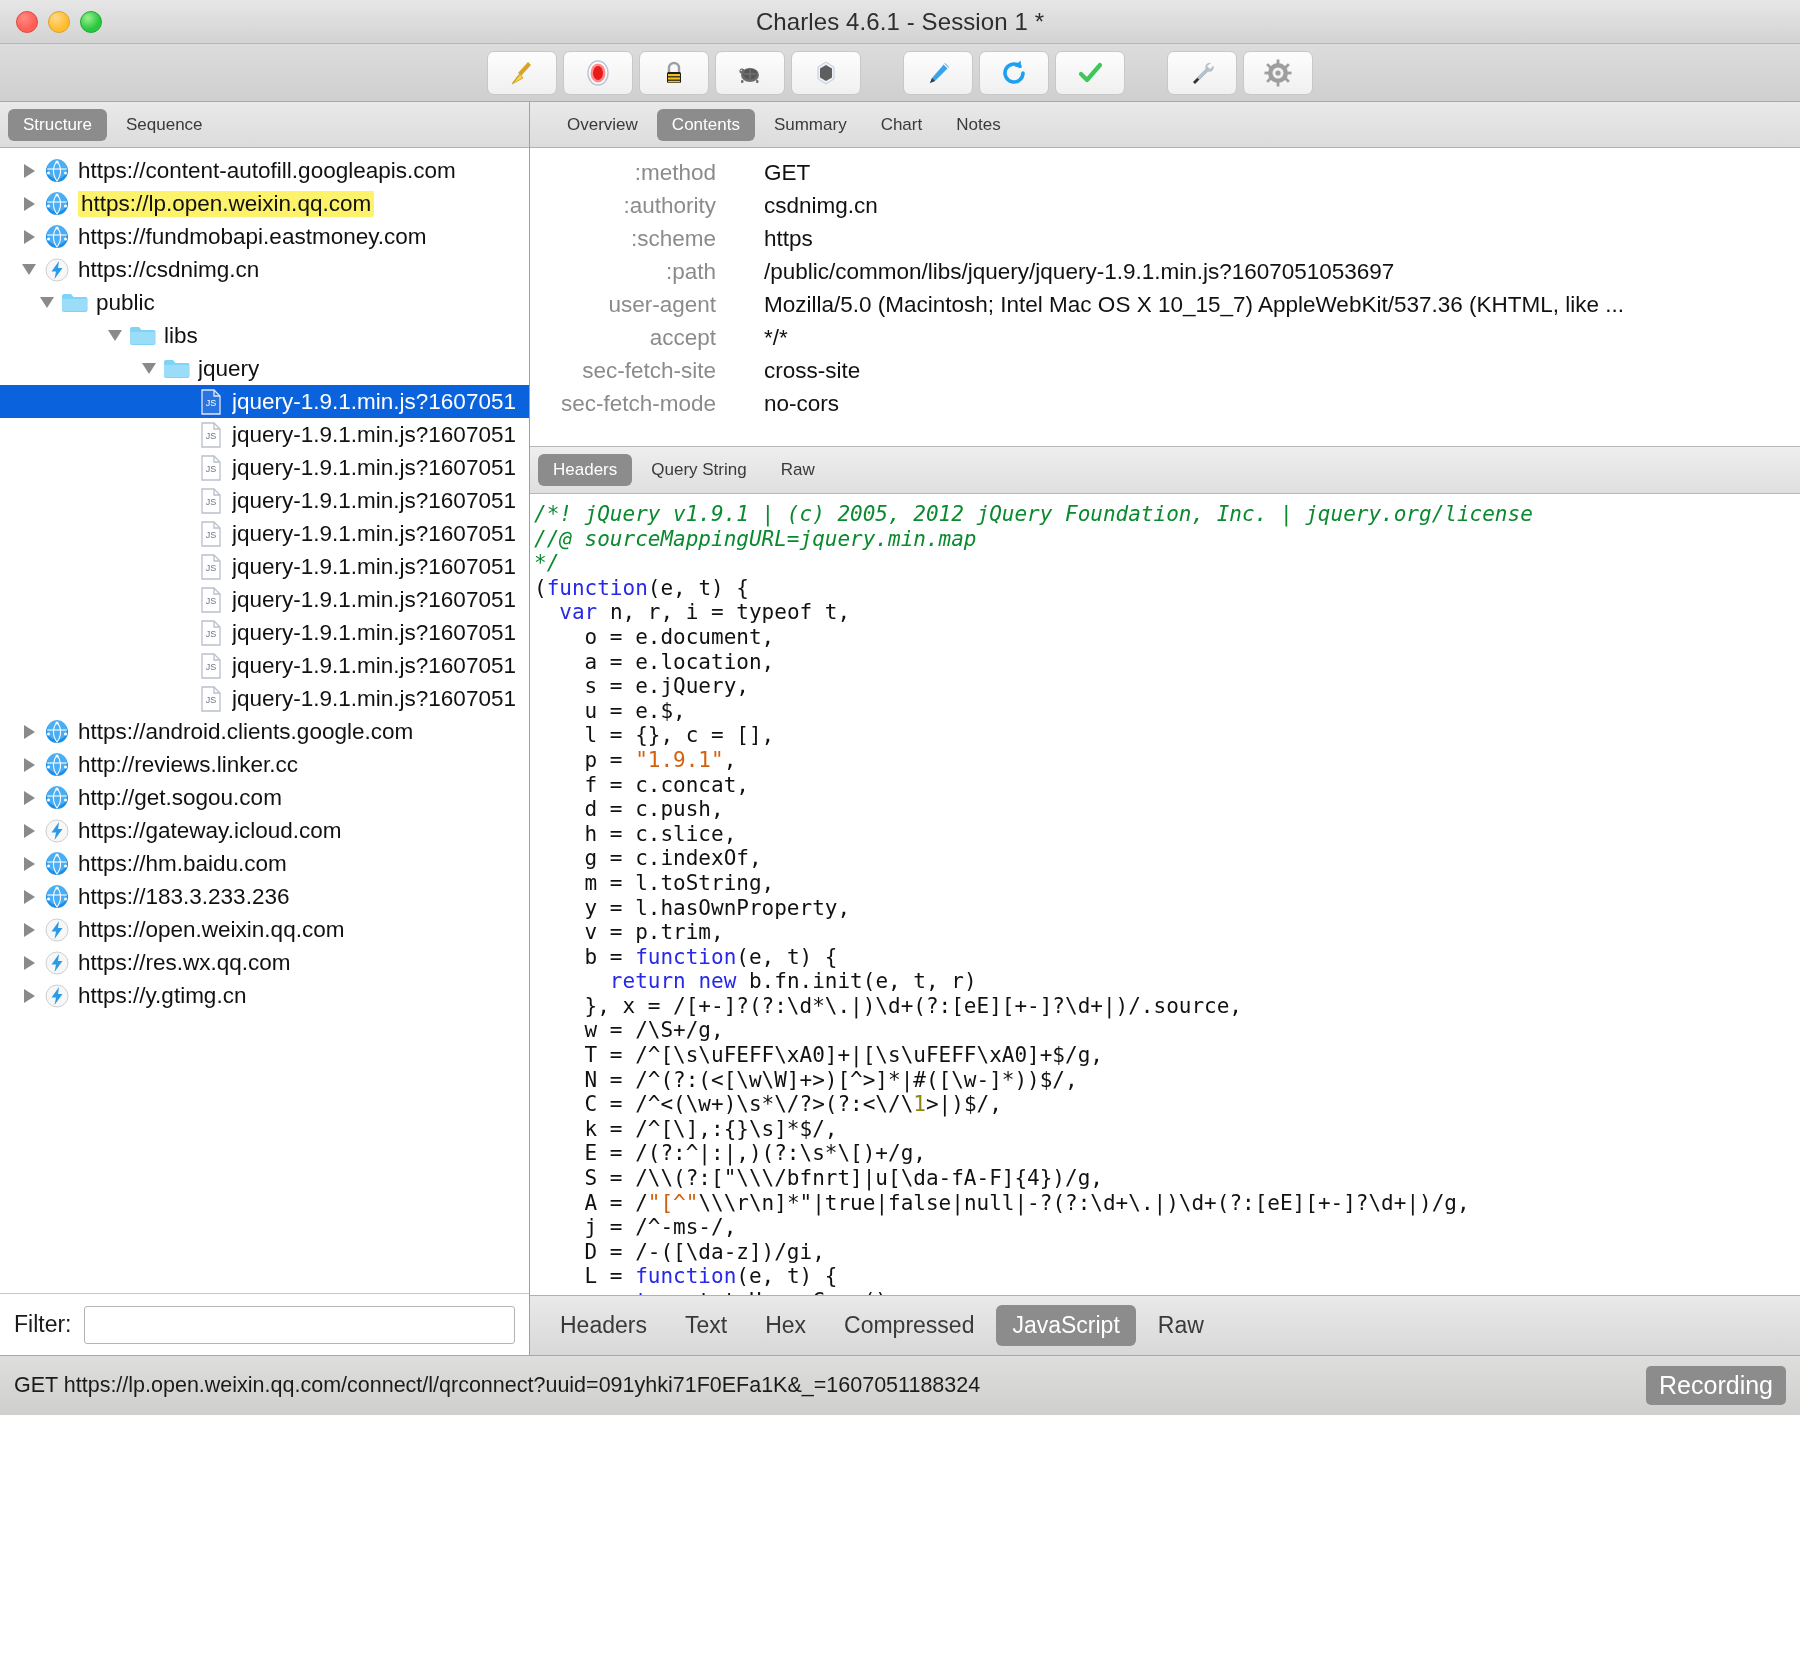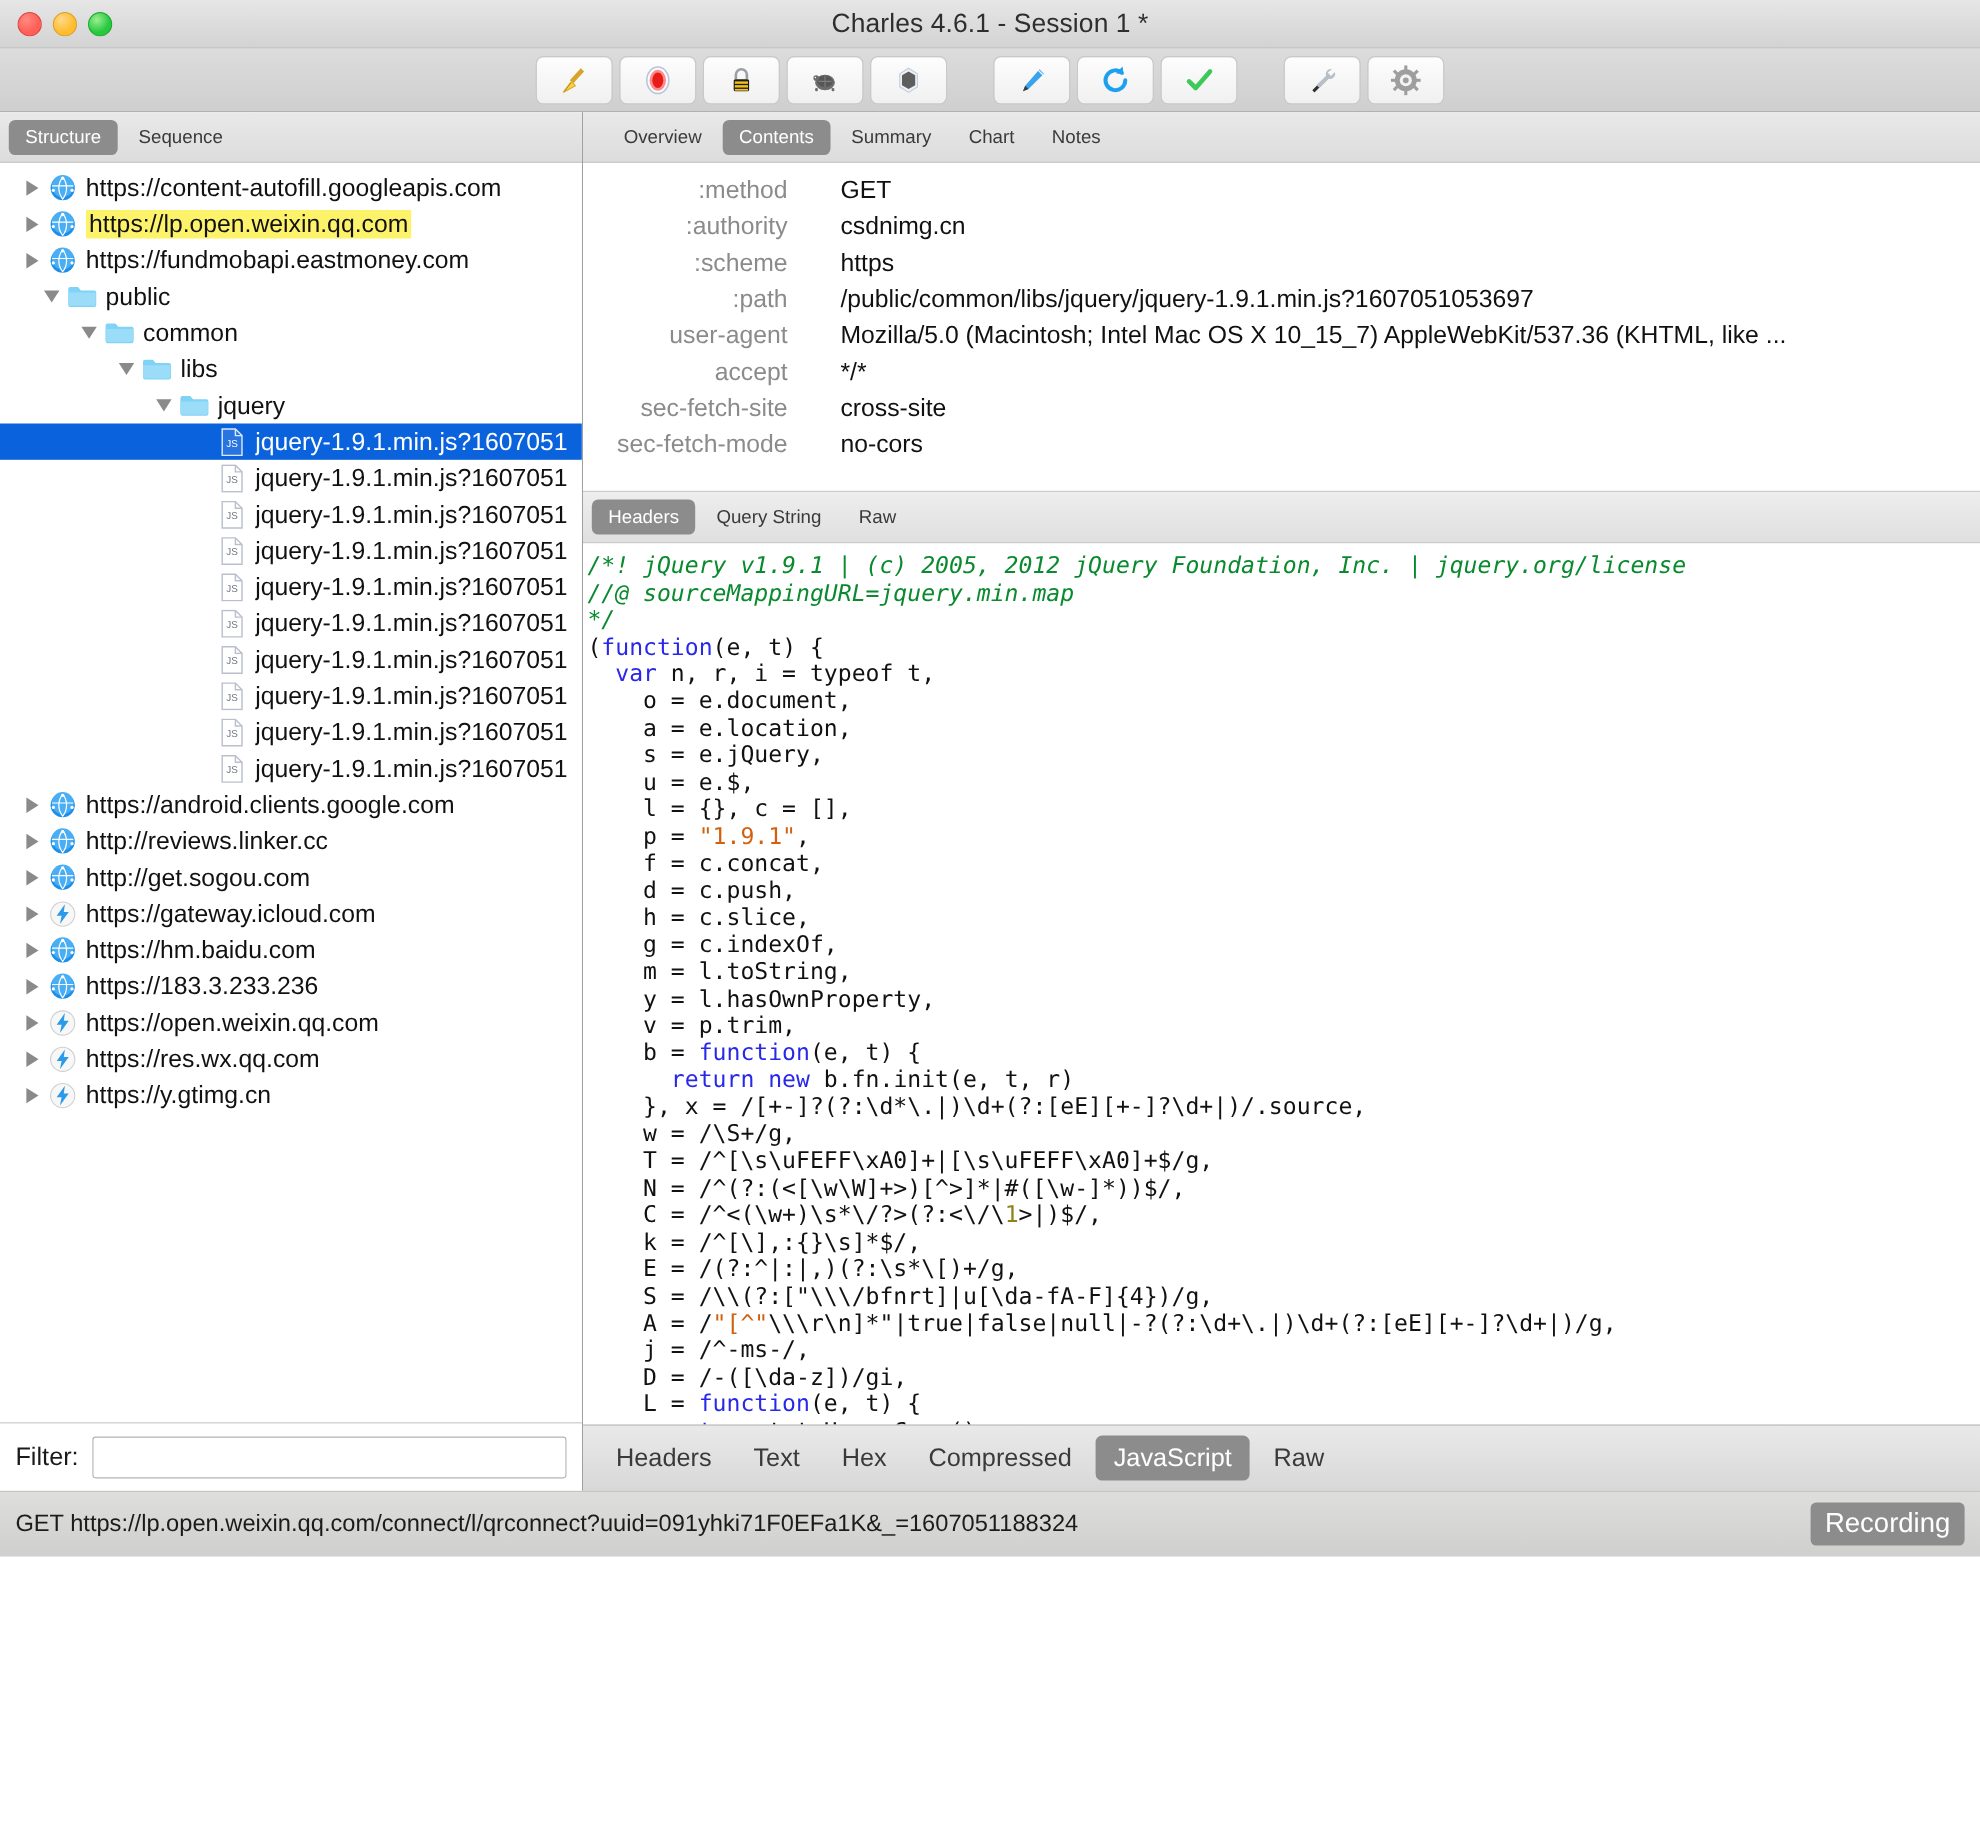--- a/index.html
+++ b/index.html
@@ -343,45 +343,43 @@
               <path d="M13 3 a16 16 0 0 0 0 20 a16 16 0 0 0 0 -20" fill="none" stroke="#ffffff" stroke-width="1.1"></path>
               <path d="M3.3 11 h19.4" stroke="#ffffff" stroke-width="1.1"></path>
               <circle cx="13" cy="4" r="1.5" fill="#fff"></circle>
               <circle cx="4.5" cy="15" r="1.5" fill="#fff"></circle>
               <circle cx="21.5" cy="15" r="1.5" fill="#fff"></circle>
             </svg>
           </span>
           <span class="rowlabel">https://fundmobapi.eastmoney.com</span>
         </div>
         <div class="row">
+          <span class="tw" style="margin-left: 16px;">
+            <span class="arrow-d"></span>
+          </span>
+          <span class="ico">
+            <svg width="26" height="26" viewBox="0 0 26 26">
+              <circle cx="13" cy="13" r="11" fill="#f7f7f7" stroke="#cfcfcf" stroke-width="1"></circle>
+              <path d="M15 4 L7.5 14.5 H12 L10.5 22 L18.5 11 H14 Z" fill="#2b9ae8"></path>
+            </svg>
+          </span>
+          <span class="rowlabel">https://csdnimg.cn</span>
+        </div>
+        <div class="row">
           <span class="tw spacer" style="width: 34px; flex: 0 0 34px;"></span>
           <span class="tw" style="margin-left: 0px;">
             <span class="arrow-d"></span>
           </span>
           <span class="ico">
             <svg width="28" height="24" viewBox="0 0 28 24">
               <path d="M1 5 a2 2 0 0 1 2-2 h7 l2.5 3 h12 a2 2 0 0 1 2 2 v11 a2 2 0 0 1 -2 2 H3 a2 2 0 0 1 -2-2 Z" fill="#7fd3f7"></path>
               <path d="M1 8 h25 v10 a2 2 0 0 1 -2 2 H3 a2 2 0 0 1 -2-2 Z" fill="#9bdcf8"></path>
             </svg>
           </span>
           <span class="rowlabel">public</span>
-        </div>
-        <div class="row">
-          <span class="tw spacer" style="width: 34px; flex: 0 0 34px;"></span>
-          <span class="tw spacer" style="width: 34px; flex: 0 0 34px;"></span>
-          <span class="tw" style="margin-left: 0px;">
-            <span class="arrow-d"></span>
-          </span>
-          <span class="ico">
-            <svg width="28" height="24" viewBox="0 0 28 24">
-              <path d="M1 5 a2 2 0 0 1 2-2 h7 l2.5 3 h12 a2 2 0 0 1 2 2 v11 a2 2 0 0 1 -2 2 H3 a2 2 0 0 1 -2-2 Z" fill="#7fd3f7"></path>
-              <path d="M1 8 h25 v10 a2 2 0 0 1 -2 2 H3 a2 2 0 0 1 -2-2 Z" fill="#9bdcf8"></path>
-            </svg>
-          </span>
-          <span class="rowlabel">common</span>
         </div>
         <div class="row">
           <span class="tw spacer" style="width: 34px; flex: 0 0 34px;"></span>
           <span class="tw spacer" style="width: 34px; flex: 0 0 34px;"></span>
           <span class="tw spacer" style="width: 34px; flex: 0 0 34px;"></span>
           <span class="tw" style="margin-left: 0px;">
             <span class="arrow-d"></span>
           </span>
           <span class="ico">
             <svg width="28" height="24" viewBox="0 0 28 24">

